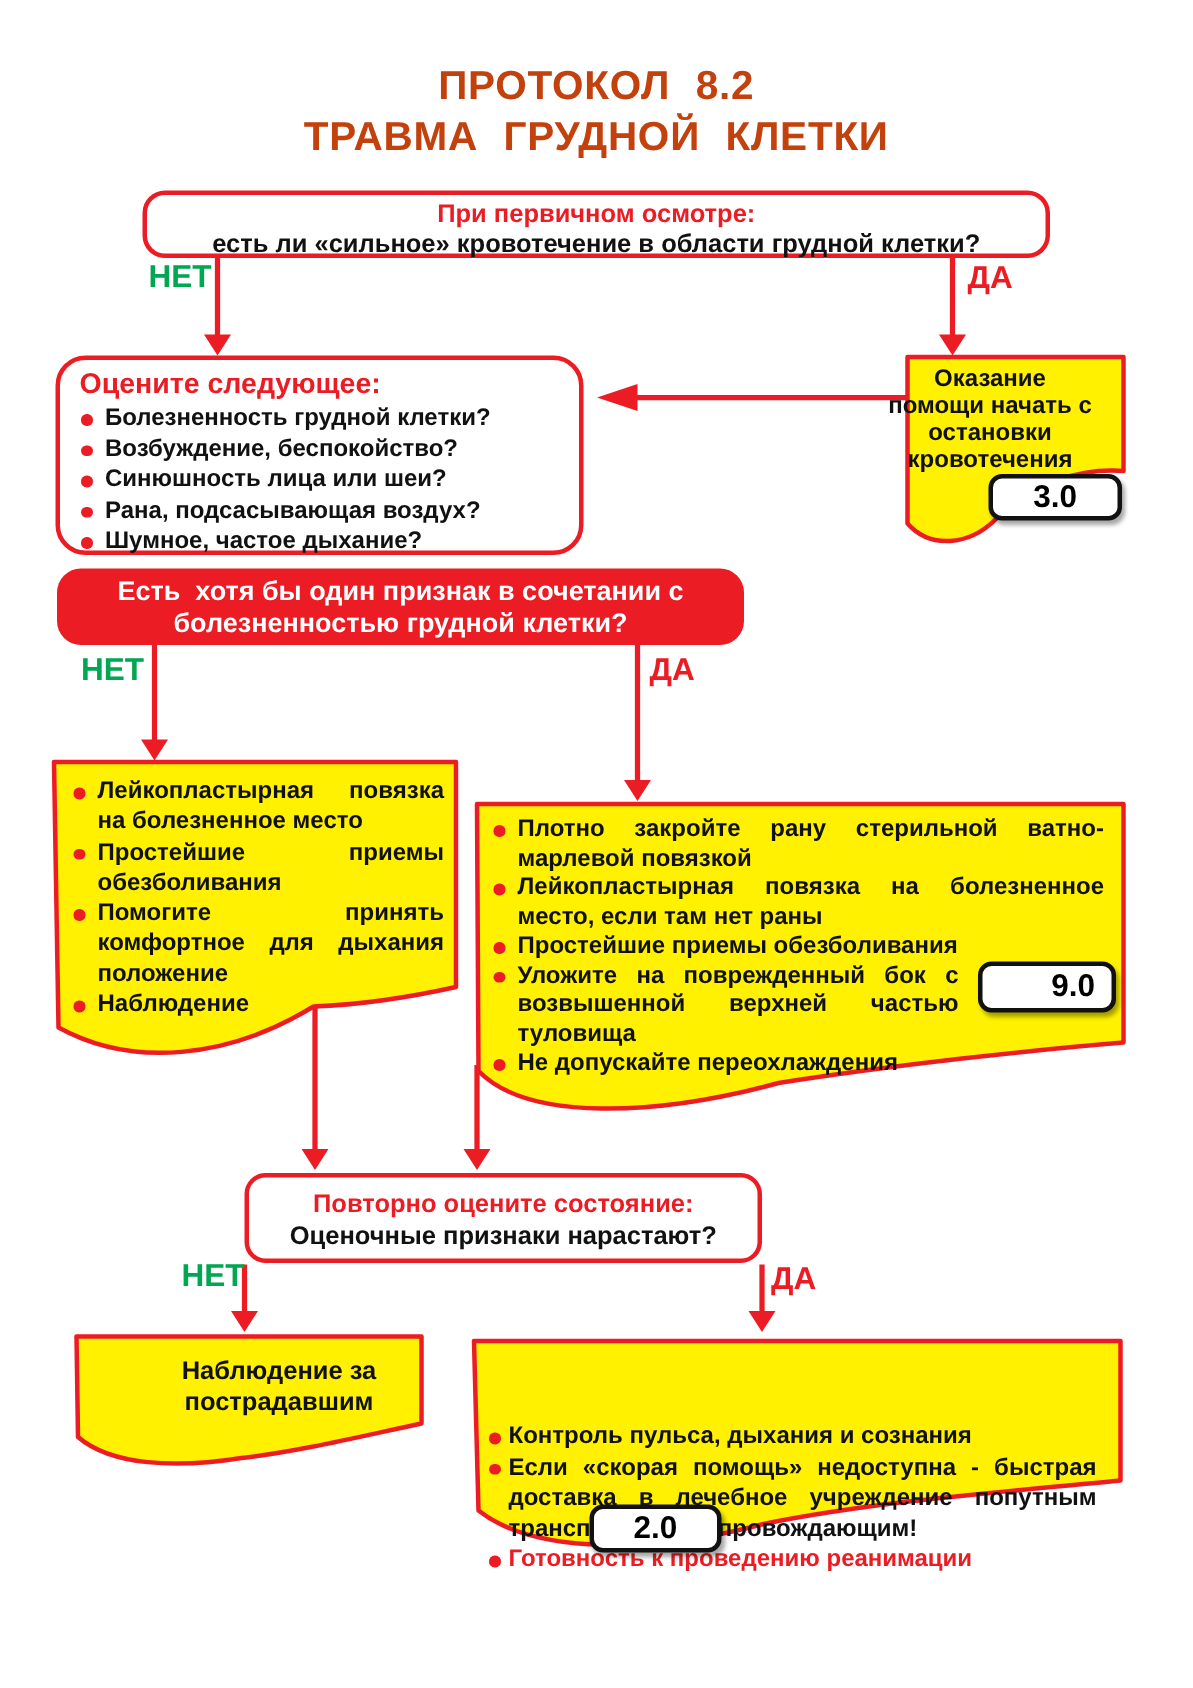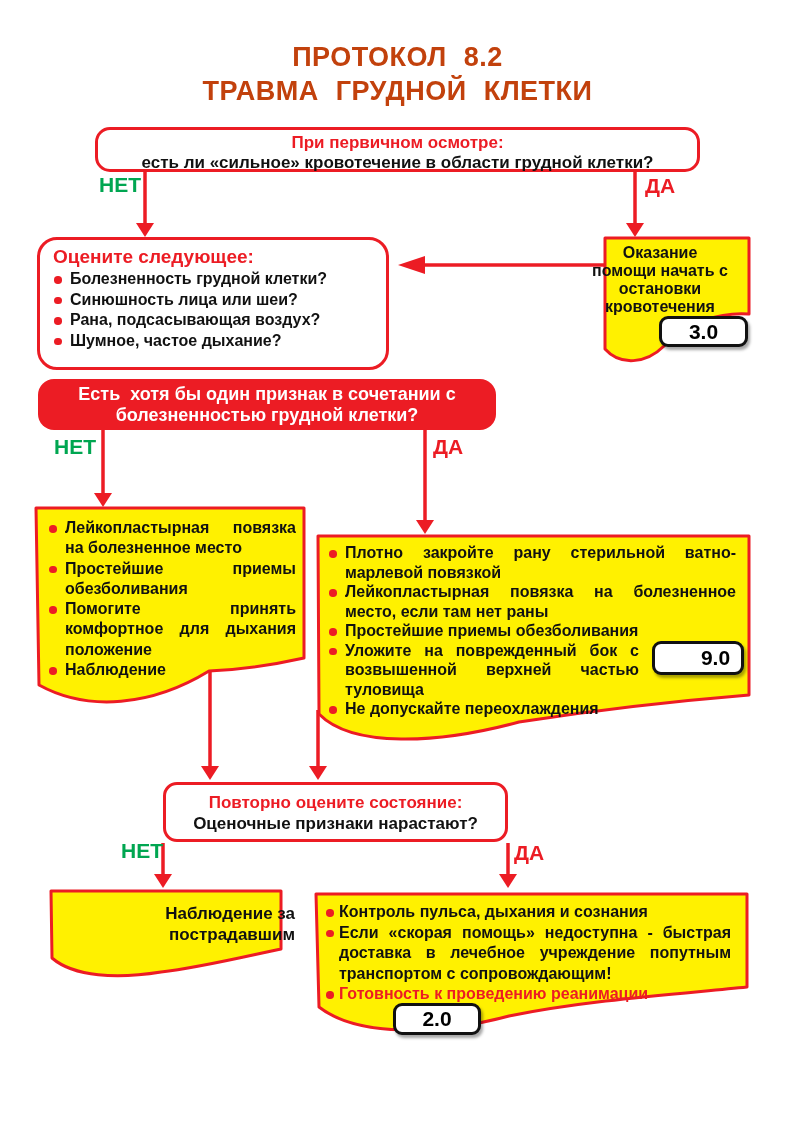--- a/index.html
+++ b/index.html
@@ -38,22 +38,22 @@
   .q3{left:163px;top:782px;width:345px;height:60px;border-radius:14px;padding-top:7px;font-size:17px;line-height:21px;}
   .lbl{position:absolute;font-size:21px;line-height:22px;}
   .green{color:var(--green);} .redtxt{color:var(--red);}
   .doc-text{position:absolute;}
   .stop-text{left:590px;top:244px;width:140px;text-align:center;font-size:16px;line-height:18px;}
   .left-actions{left:48px;top:517px;width:248px;}
   .left-actions li{line-height:20.3px;}
   .right-actions{left:328px;top:542px;width:408px;}
   .right-actions li{line-height:19.5px;}
   .right-actions li.wrap-badge{padding-right:97px;}
-  .observe-text{left:101px;top:903px;width:170px;font-size:17px;line-height:21px;text-align:right;margin-left:24px;}
-  .transport{left:325px;top:901px;width:406px;}
+  .observe-text{left:101px;top:903px;width:170px;font-size:17px;line-height:21px;text-align:center;}
+  .transport{left:325px;top:947px;width:406px;}
   .transport li{line-height:20.5px;padding-left:14px;}
   .transport li.em{color:var(--red);}
   .badge{position:absolute;box-sizing:border-box;background:#fff;border:3px solid #111;border-radius:9px;text-align:center;font-size:21px;color:#000;box-shadow:2px 3px 3px rgba(0,0,0,.35);}
   .badge30{left:659px;top:316px;width:89px;height:31px;line-height:25px;}
   .badge90{left:652px;top:641px;width:92px;height:34px;line-height:28px;padding-left:35px;}
   .badge20{left:393px;top:1003px;width:88px;height:32px;line-height:26px;}
 </style>
 </head>
 <body>
 
@@ -94,20 +94,21 @@
     <div class="q-red">При первичном осмотре:</div>
     <div class="q-black">есть ли «сильное» кровотечение в области грудной клетки?</div>
   </div>
   <div class="abs lbl green" style="left:99px;top:174px;">НЕТ</div>
   <div class="abs lbl redtxt" style="left:645px;top:175px;">ДА</div>
 
   <div class="wbox assess">
     <div class="assess-title">Оцените следующее:</div>
     <ul class="blist">
       <li>Болезненность грудной клетки?</li>
+      <li>Возбуждение, беспокойство?</li>
       <li>Синюшность лица или шеи?</li>
       <li>Рана, подсасывающая воздух?</li>
       <li>Шумное, частое дыхание?</li>
     </ul>
   </div>
 
   <div class="doc-text stop-text">Оказание помощи начать с остановки кровотечения</div>
   <div class="badge badge30">3.0</div>
 
   <div class="wbox q2red">

